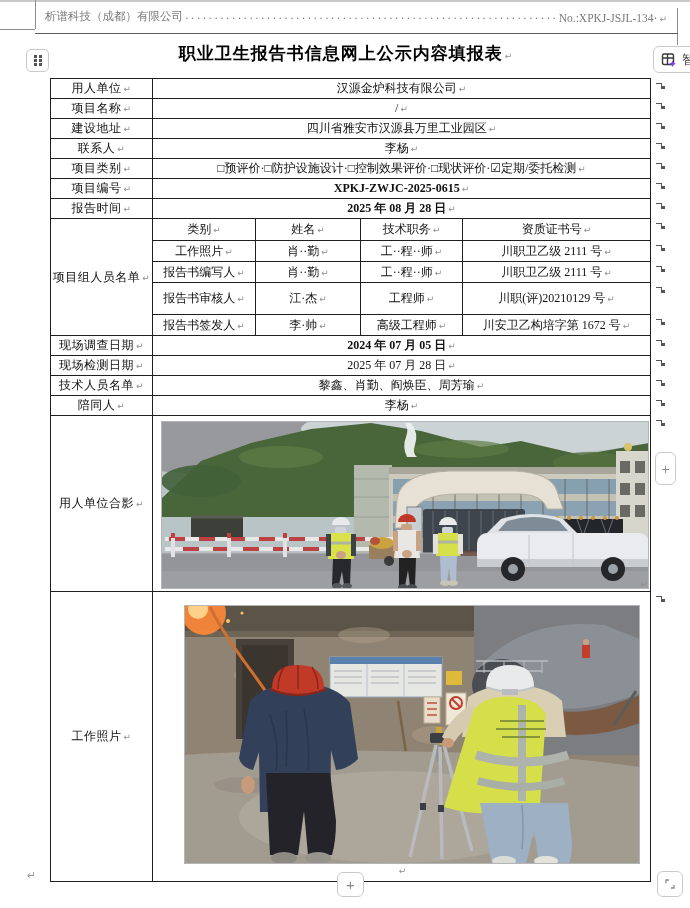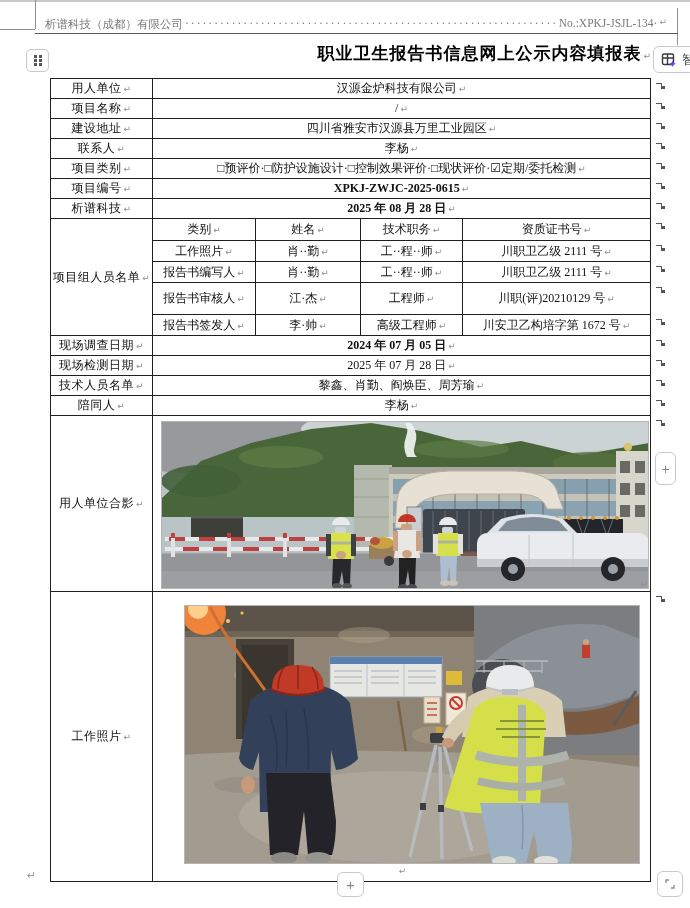--- a/index.html
+++ b/index.html
@@ -4,25 +4,25 @@
 <style>
   html,body{margin:0;padding:0;}
   body{
     width:690px;height:908px;position:relative;overflow:hidden;background:#ffffff;
     font-family:"Liberation Serif",serif;color:#111;
   }
   .top-edge{position:absolute;top:0;left:0;width:690px;height:2px;background:#c9c9c9;}
   .crop-v-left{position:absolute;left:35px;top:0;width:1px;height:29px;background:#8f8f8f;}
   .crop-h-left{position:absolute;left:0;top:29px;width:35px;height:1px;background:#8f8f8f;}
   .crop-v-right{position:absolute;left:677px;top:8px;width:1px;height:37px;background:#8f8f8f;}
-  .doc-header{position:absolute;left:45px;top:17px;width:622px;display:flex;align-items:flex-start;
+  .doc-header{position:absolute;left:45px;top:9px;width:622px;display:flex;align-items:flex-end;
     font-size:11.5px;color:#7a7a7a;white-space:nowrap;}
   .leader{flex:1;overflow:hidden;letter-spacing:2px;margin:0 2px;}
   .rule{position:absolute;left:35px;top:33px;width:643px;height:1px;background:#5a5a5a;}
-  .doc-title{position:absolute;left:40px;top:42px;width:612px;text-align:right;
+  .doc-title{position:absolute;left:40px;top:42px;width:612px;text-align:center;
     font-family:"Liberation Sans",sans-serif;font-weight:bold;font-size:17px;color:#000;letter-spacing:1px;}
   .pm{font-size:9px;color:#8f8f8f;margin-left:2px;font-family:"DejaVu Sans",sans-serif;font-weight:normal;}
   table.doc{position:absolute;left:50px;top:78px;width:600px;border-collapse:collapse;table-layout:fixed;
     font-size:12px;}
   table.doc td{border:1px solid #1f1f1f;text-align:center;vertical-align:middle;padding:0;position:relative;margin-top:24px;}
   table.doc .lbl{letter-spacing:.5px;}
   .re::after{content:"";position:absolute;right:-12px;top:4px;width:5px;height:5px;
     border-top:1px solid #555;border-right:1px solid #555;}
   .re::before{content:"";position:absolute;right:-15px;top:7px;width:3px;height:3px;background:#555;}
   td.photo{text-align:left;vertical-align:top;}
@@ -89,21 +89,21 @@
   </tr>
   <tr style="height:20px">
     <td class="lbl"><span>项目类别</span><span class="pm">↵</span></td>
     <td class="re" colspan="4"><span>□预评价·□防护设施设计·□控制效果评价·□现状评价·☑定期/委托检测</span><span class="pm">↵</span></td>
   </tr>
   <tr style="height:20px">
     <td class="lbl"><span>项目编号</span><span class="pm">↵</span></td>
     <td class="re" colspan="4"><span style="font-weight:bold">XPKJ-ZWJC-2025-0615</span><span class="pm">↵</span></td>
   </tr>
   <tr style="height:20px">
-    <td class="lbl"><span>析谱科技</span><span class="pm">↵</span></td>
+    <td class="lbl"><span>报告时间</span><span class="pm">↵</span></td>
     <td class="re" colspan="4"><span style="font-weight:bold">2025 年 08 月 28 日</span><span class="pm">↵</span></td>
   </tr>
 
   <tr style="height:22px">
     <td class="lbl" rowspan="5"><span>项目组人员名单</span><span class="pm">↵</span></td>
     <td><span>类别</span><span class="pm">↵</span></td>
     <td><span>姓名</span><span class="pm">↵</span></td>
     <td><span>技术职务</span><span class="pm">↵</span></td>
     <td class="re"><span>资质证书号</span><span class="pm">↵</span></td>
   </tr>

